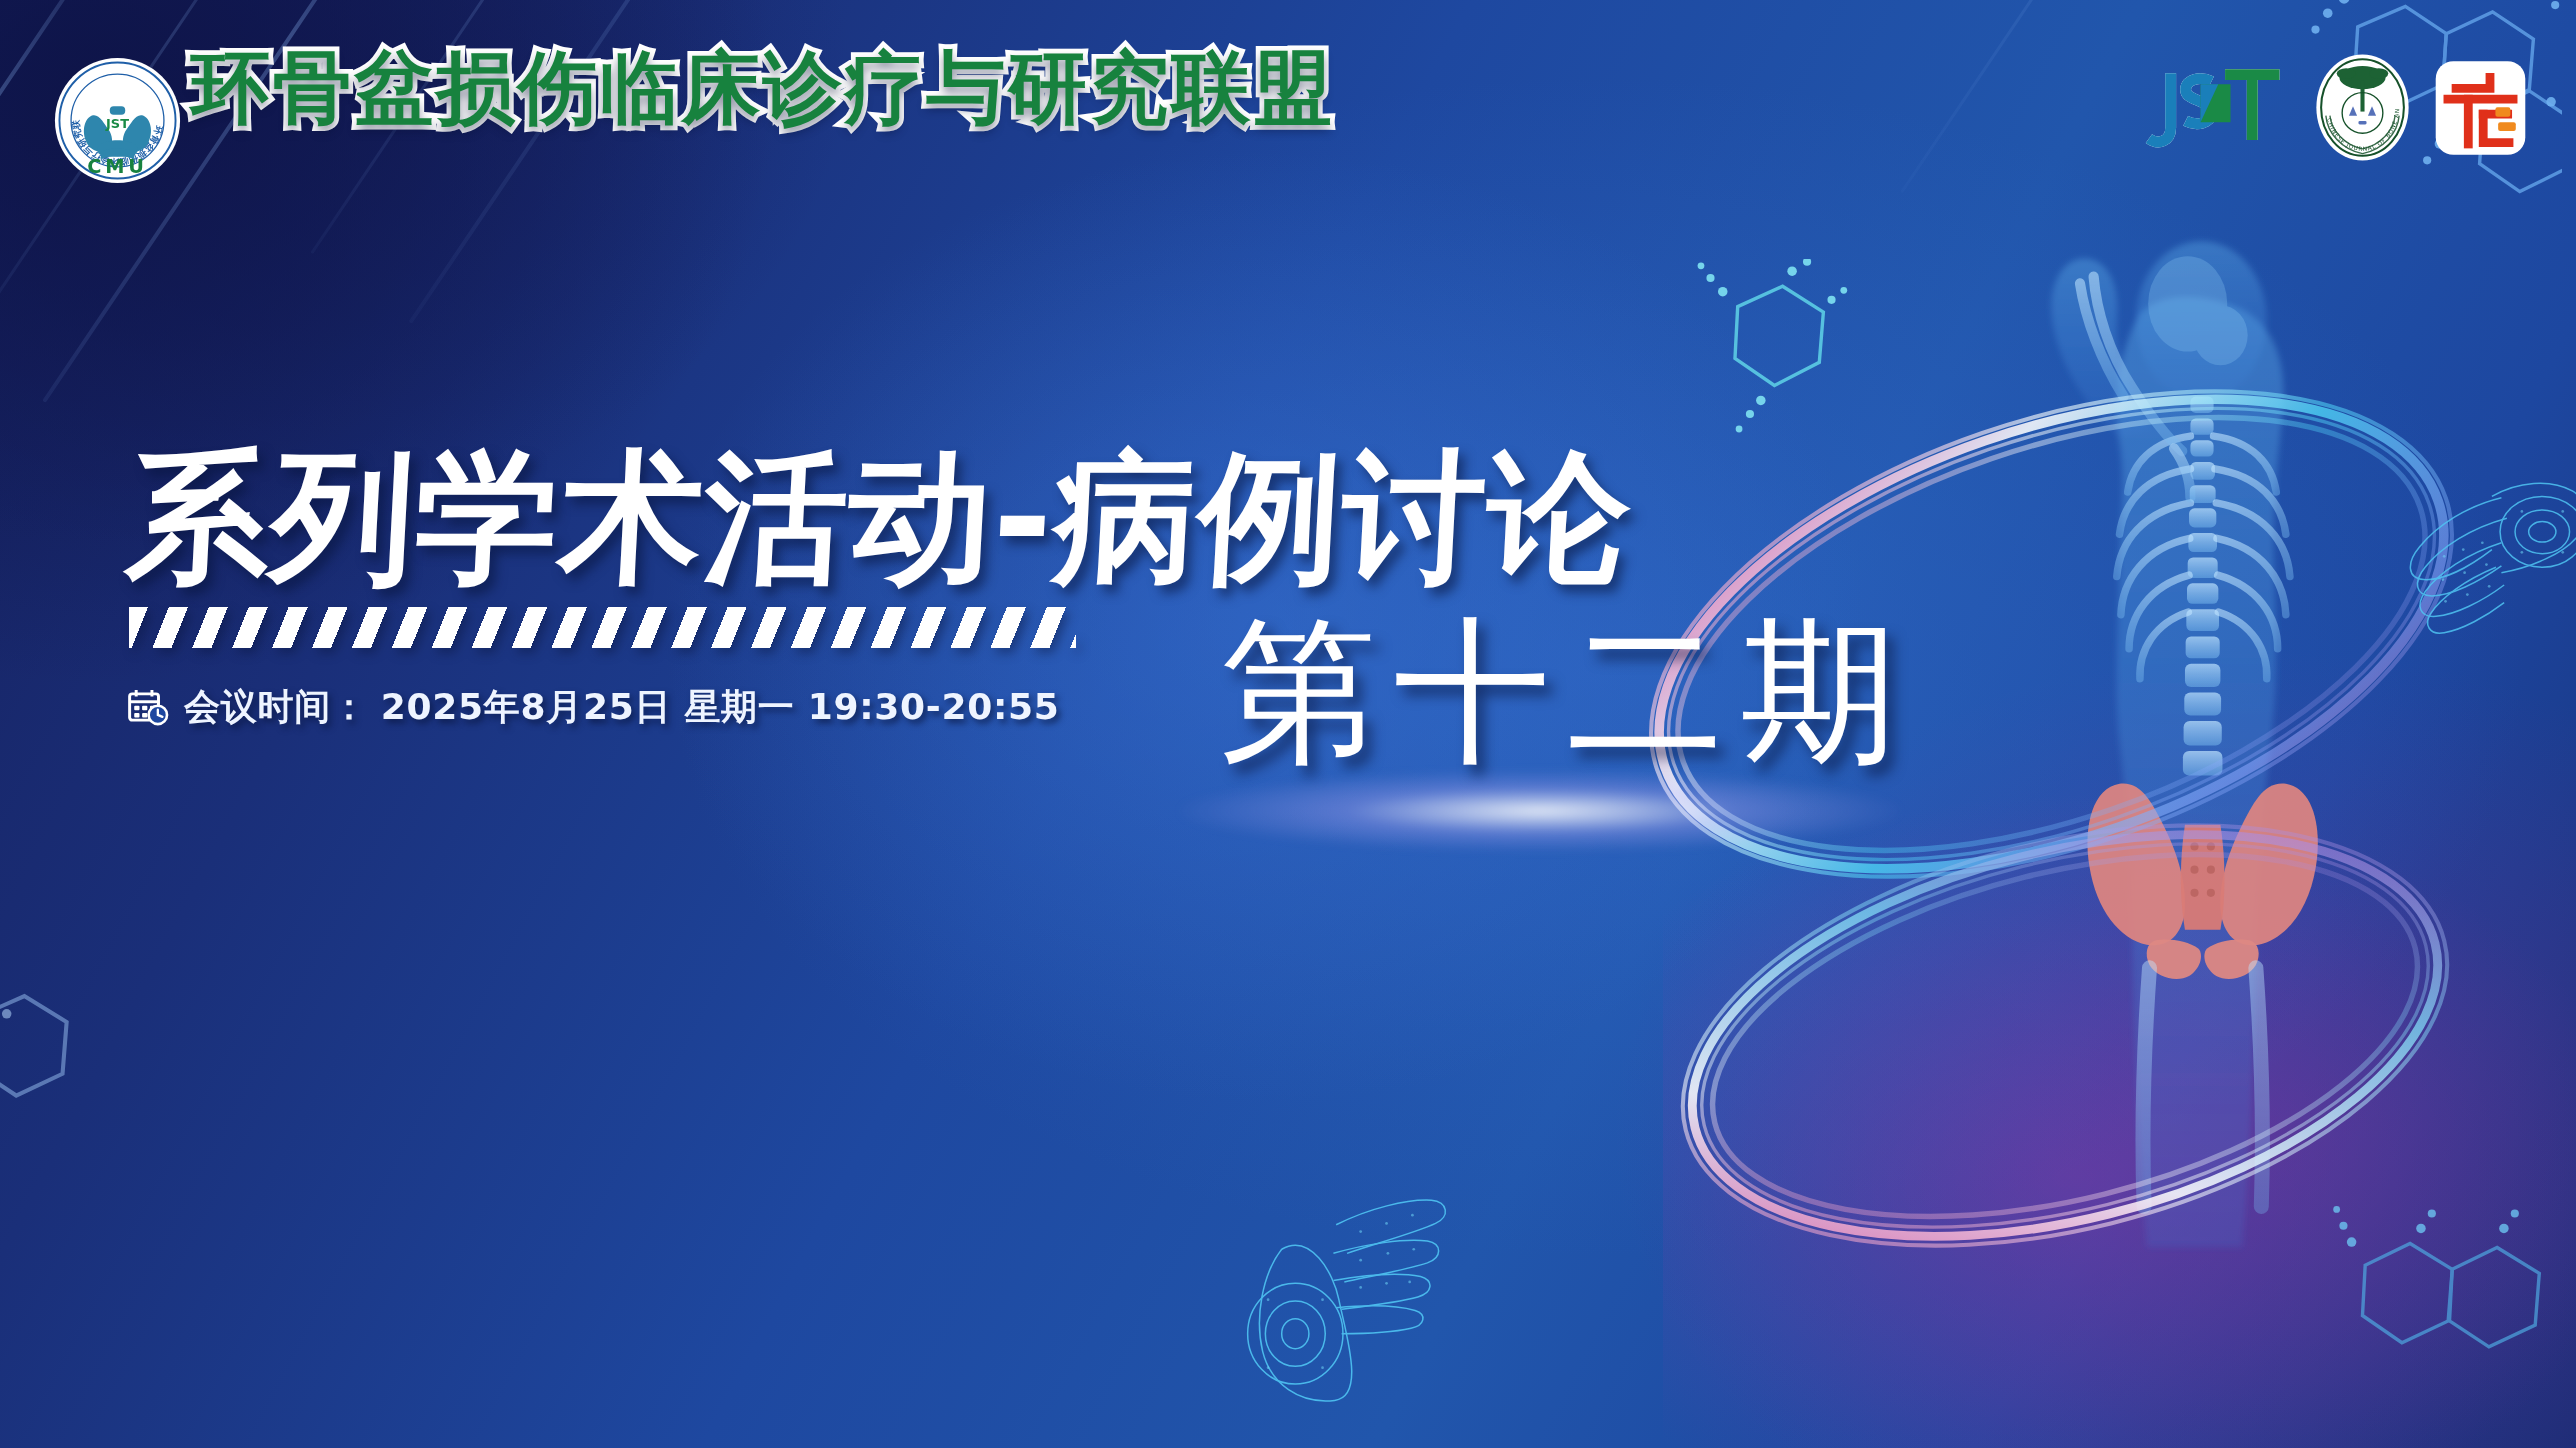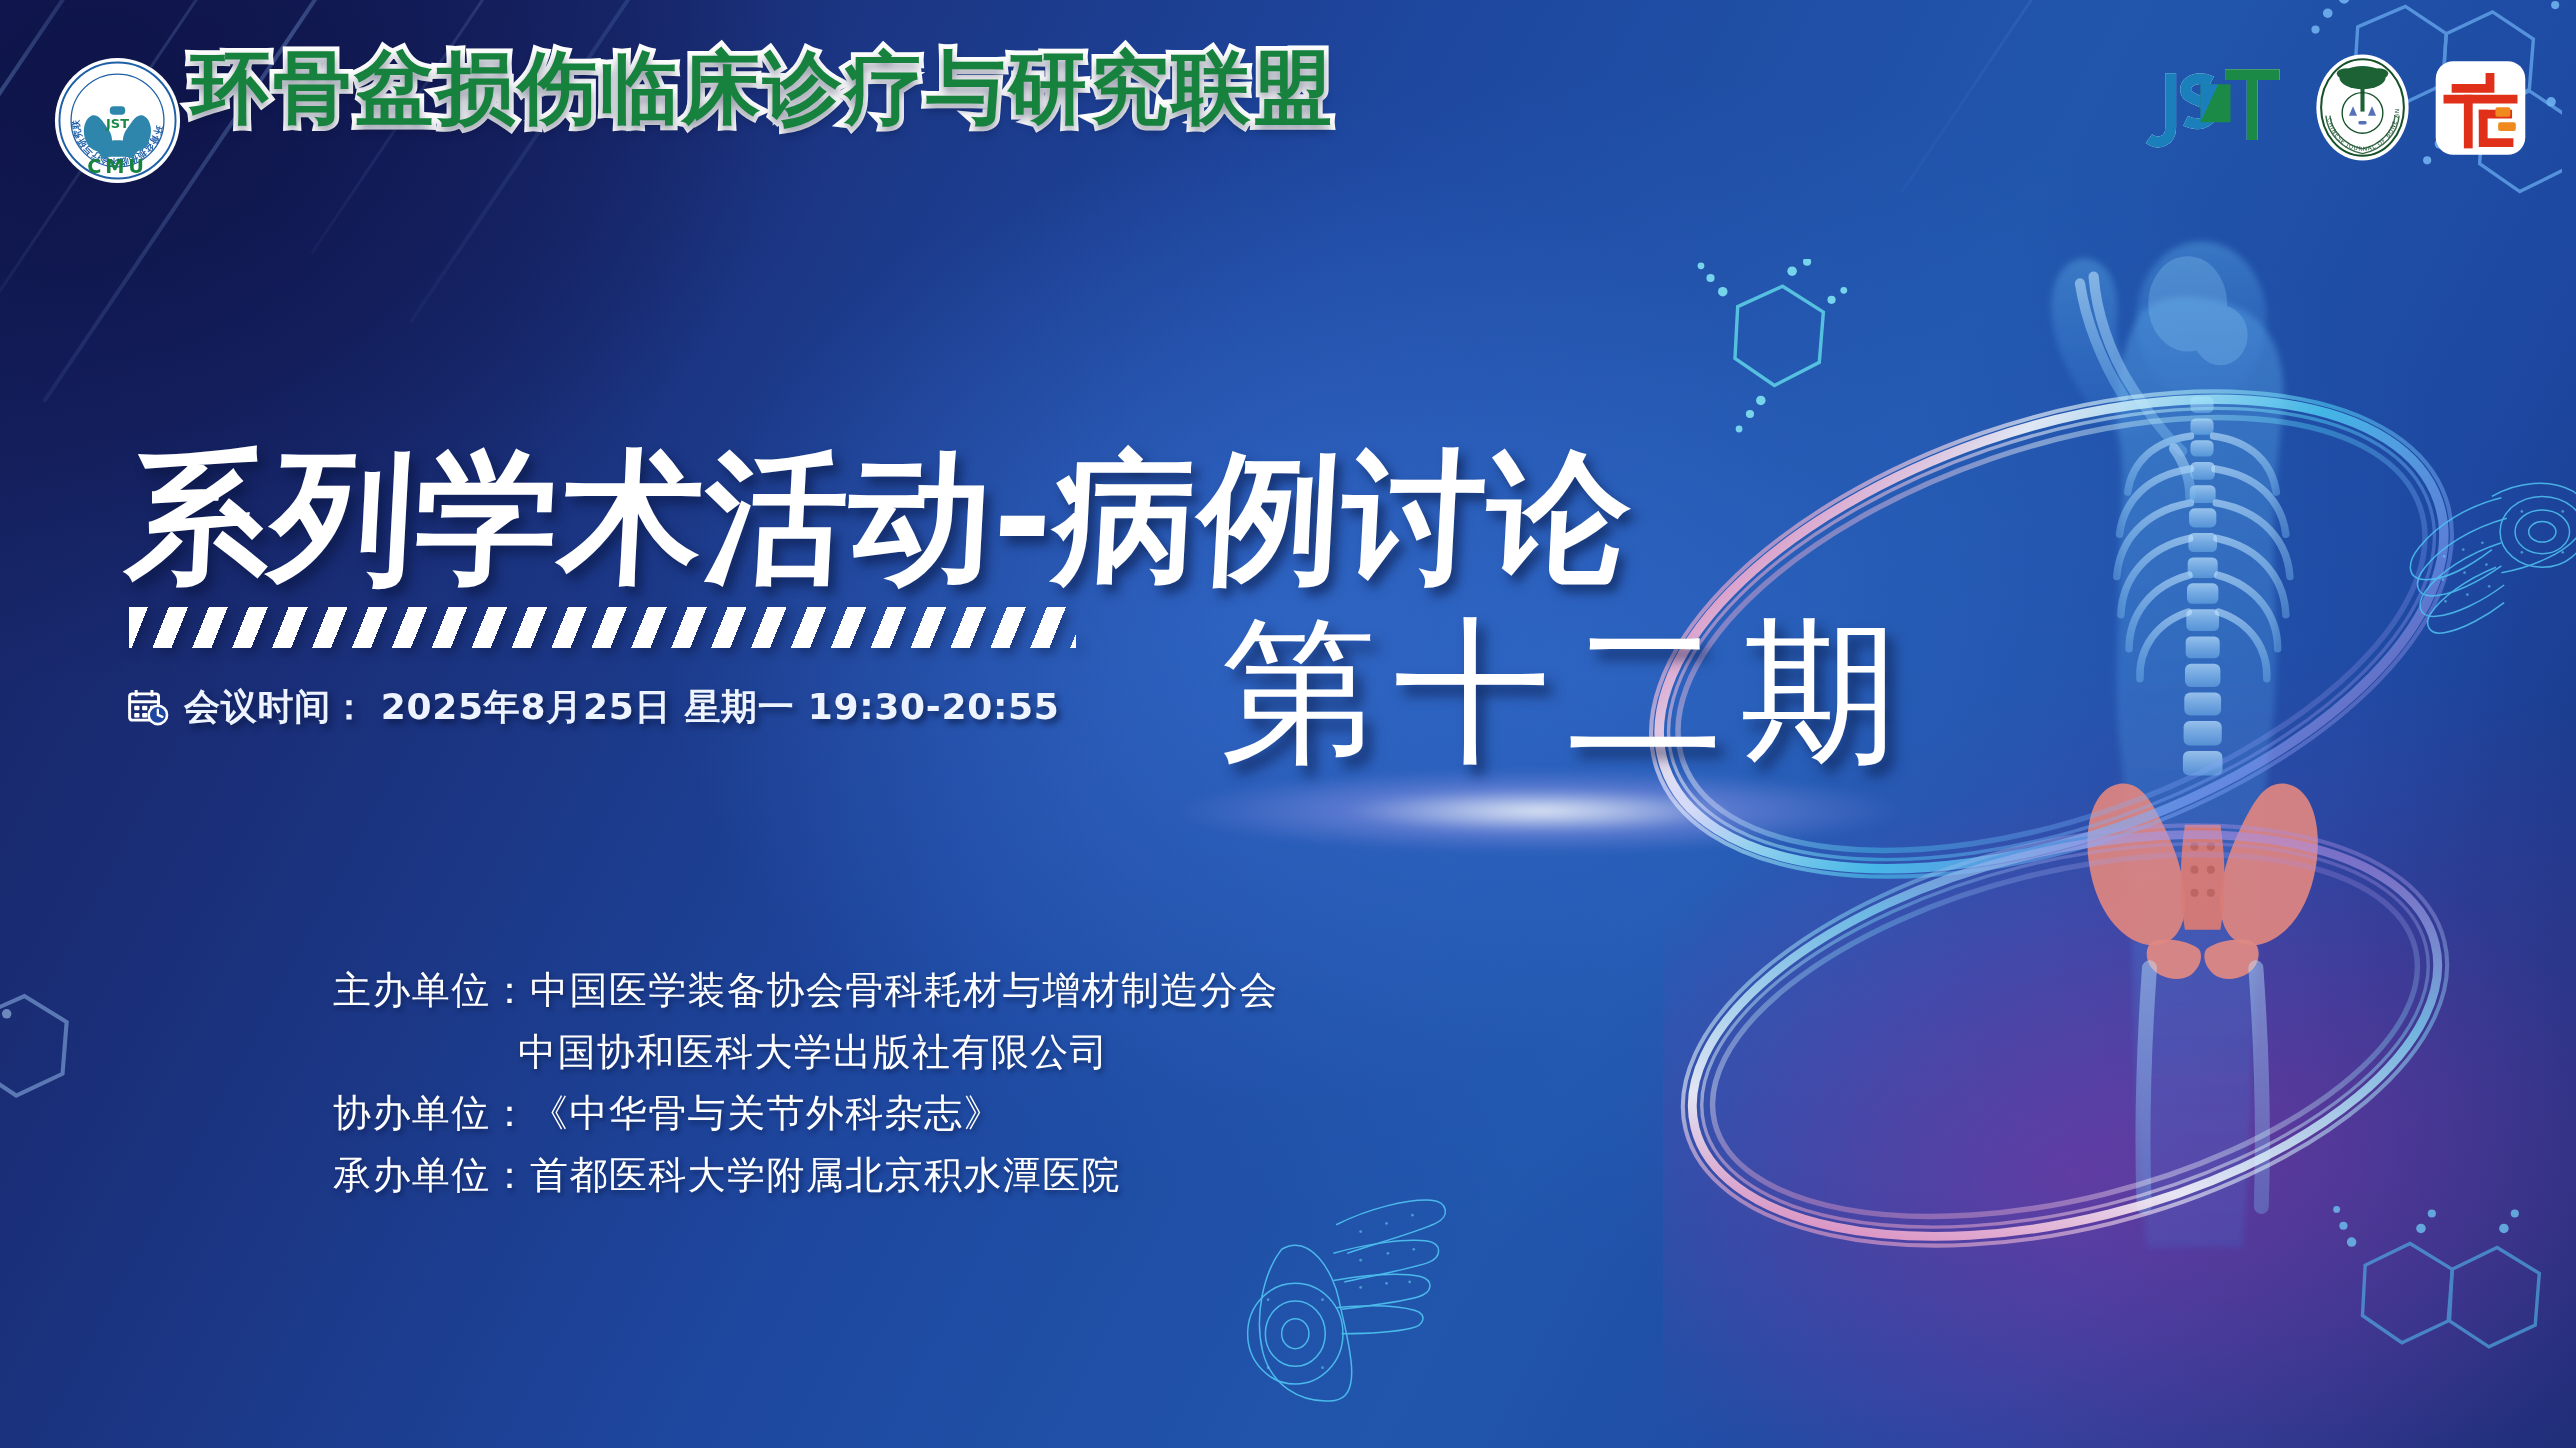--- a/index.html
+++ b/index.html
@@ -531,29 +531,15 @@
         <circle cx="47" cy="42" r="14" fill="#1d47a0" stroke="#ffffff" stroke-width="4"></circle>
         <path d="M47,34 L47,42 L54,45" stroke="#ffffff" stroke-width="3.5" fill="none" stroke-linecap="round"></path>
       </svg>
       <div class="date-text">会议时间： 2025年8月25日 星期一 19:30-20:55</div>
     </div>
   </div>
 
   <div class="issue-glow"></div>
   <div class="issue-badge">第十二期</div>
 
-  <div class="organizers">
-    <span class="org-row">
-      <span>主办单位：</span><span>中国医学装备协会骨科耗材与增材制造分会</span>
-    </span>
-    <span class="org-row org-indent">
-      <span>中国协和医科大学出版社有限公司</span>
-    </span>
-    <span class="org-row">
-      <span>协办单位：</span><span>《中华骨与关节外科杂志》</span>
-    </span>
-    <span class="org-row">
-      <span>承办单位：</span><span>首都医科大学附属北京积水潭医院</span>
-    </span>
-  </div>
 
 </div>
 
 
 </body></html>

